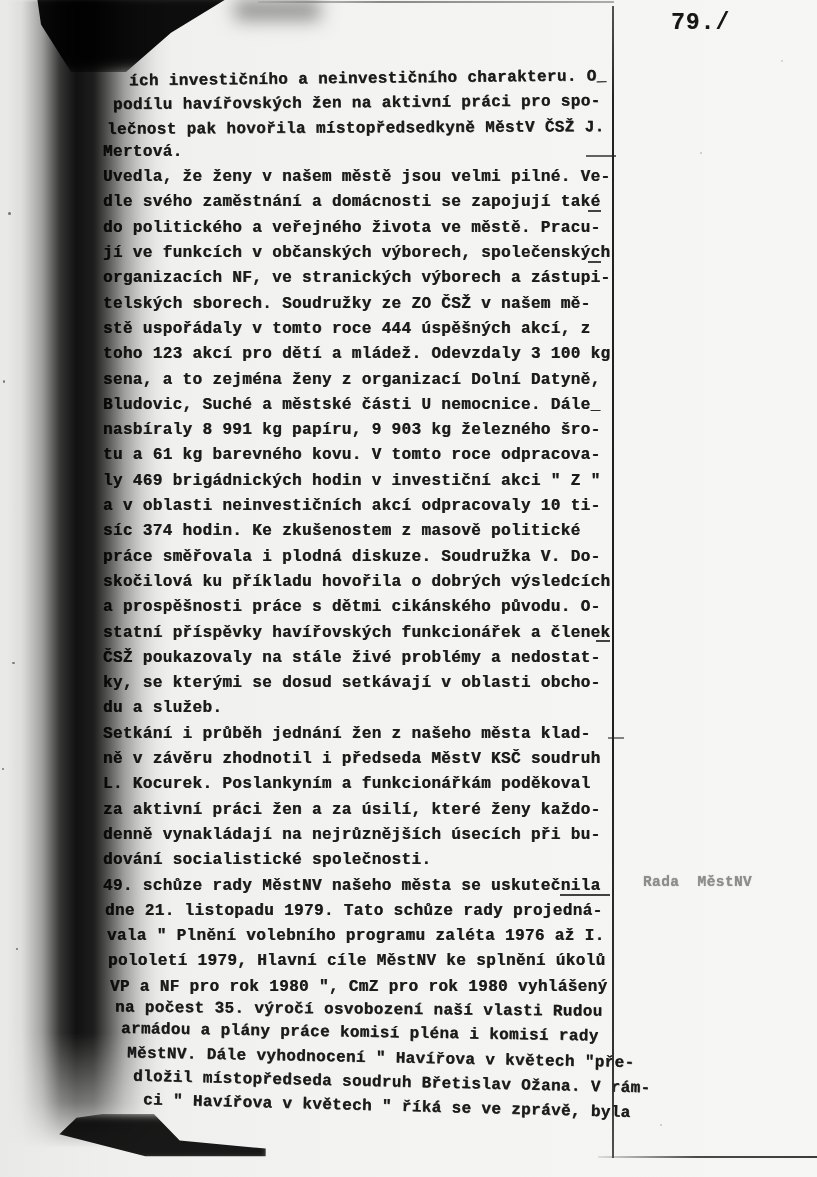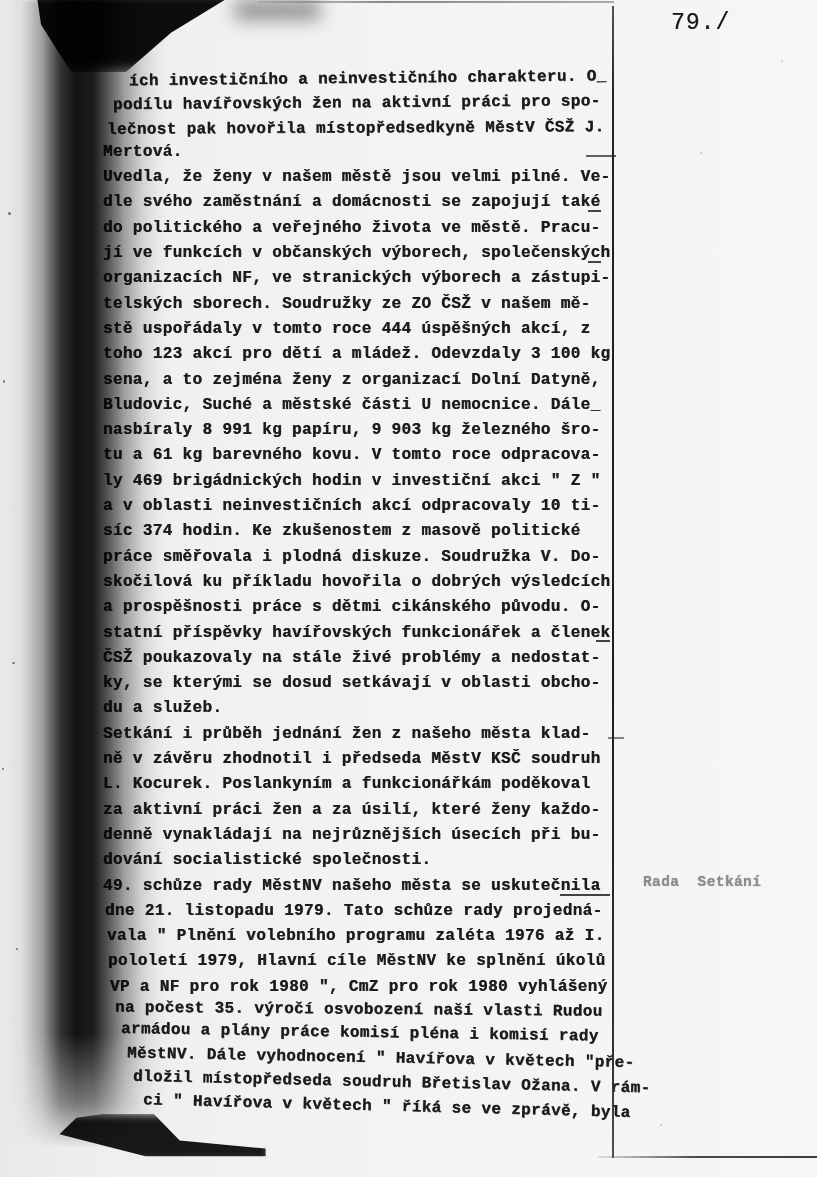--- a/index.html
+++ b/index.html
@@ -32,21 +32,21 @@
   .line:nth-child(37){margin-left:7px;}
   .line:nth-child(38){margin-left:12px;transform:rotate(.5deg);}
   .line:nth-child(39){margin-left:18px;transform:rotate(.9deg);}
   .line:nth-child(40){margin-left:24px;transform:rotate(1.1deg);}
   .line:nth-child(41){margin-left:30px;transform:rotate(1.3deg);}
   .line:nth-child(42){margin-left:40px;transform:rotate(1.5deg);}
 
   
   .page-number{
     position:absolute;left:671px;top:10px;z-index:1;
-    font-size:23px;font-weight:400;letter-spacing:1px;color:#161616;
+    font-size:23px;font-weight:700;letter-spacing:1px;color:#161616;
     text-shadow:.4px .4px .6px rgba(0,0,0,.5);
   }
   .margin-note{
     position:absolute;left:643px;top:874px;z-index:1;
     font-size:14.5px;font-weight:700;letter-spacing:.4px;color:#8d8d8d;
     white-space:pre;
     text-shadow:0 0 1px rgba(120,120,120,.8);
   }
 
   
@@ -163,21 +163,21 @@
       <div class="line">VP a NF pro rok 1980 ", CmZ pro rok 1980 vyhlášený</div>
       <div class="line">na počest 35. výročí osvobození naší vlasti Rudou</div>
       <div class="line">armádou a plány práce komisí pléna i komisí rady</div>
       <div class="line">MěstNV. Dále vyhodnocení " Havířova v květech "pře-</div>
       <div class="line">dložil místopředseda soudruh Břetislav Ožana. V rám-</div>
       <div class="line">ci " Havířova v květech " říká se ve zprávě, byla</div>
     </div>
 
   <div class="page-number">79./</div>
 
-  <div class="margin-note">Rada  Setkání</div>
+  <div class="margin-note">Rada  MěstNV</div>
 
   <div class="rule-vertical"></div>
   <div class="rule-top"></div>
   <div class="rule-bottom"></div>
 
   <div class="tick t-take"></div>
   <div class="tick t-spolec"></div>
   <div class="tick t-clenek"></div>
   <div class="tick t-uskutecnila"></div>
   <div class="tick t-margin1"></div>

